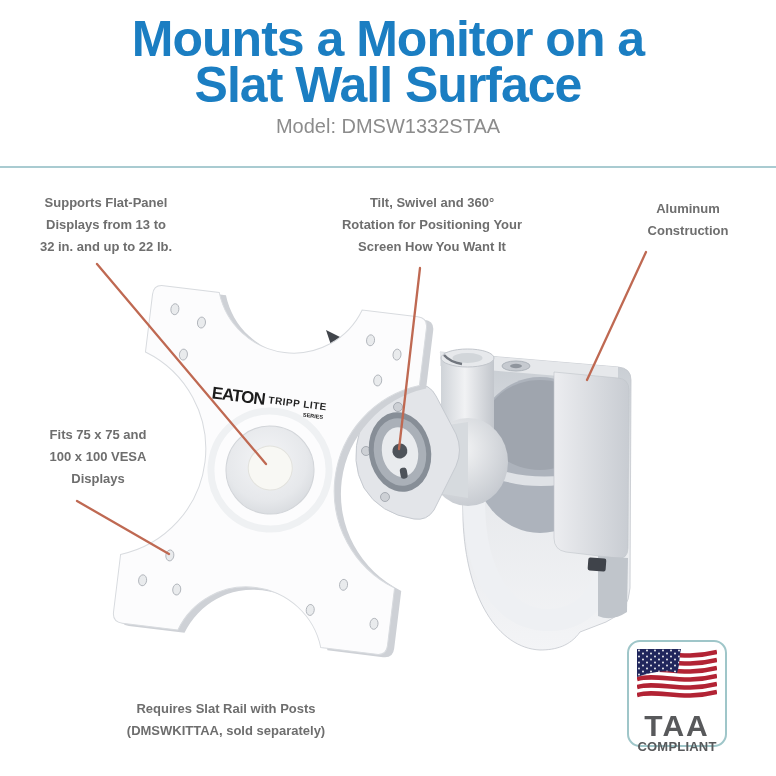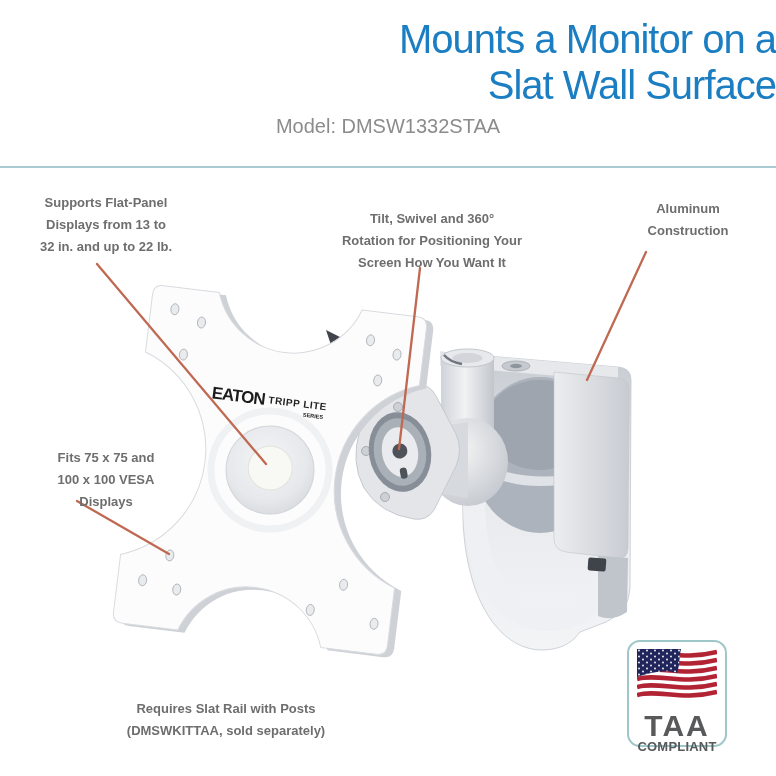--- a/index.html
+++ b/index.html
@@ -3,37 +3,37 @@
 <meta charset="utf-8">
 <style>
   html,body{margin:0;padding:0;}
   body{
     width:776px;height:776px;position:relative;background:#ffffff;
     font-family:"Liberation Sans", sans-serif;overflow:hidden;
   }
   .abs{position:absolute;}
   
   .title{
-    left:0;top:16px;width:776px;text-align:right;
-    color:#1b7ec2;font-weight:normal;font-size:40px;line-height:46px;letter-spacing:-1px;
+    left:0;top:16px;width:776px;text-align:center;
+    color:#1b7ec2;font-weight:bold;font-size:50px;line-height:46px;letter-spacing:-1px;
   }
   .model{
     left:0;top:110px;width:776px;text-align:center;
     color:#8c8c8c;font-size:20px;line-height:32px;font-weight:400;
   }
   .divider{left:0;top:166px;width:776px;height:2px;background:#a9cbd1;}
   
   .callout{
     color:#6e6e6e;font-weight:bold;font-size:13px;line-height:22px;text-align:center;
   }
   .co-line{white-space:nowrap;}
   .co-supports{left:0;top:192px;width:212px;}
-  .co-tilt{left:290px;top:208px;width:284px;}
+  .co-tilt{left:290px;top:192px;width:284px;}
   .co-aluminum{left:630px;top:198px;width:116px;}
-  .co-vesa{left:0;top:447px;width:196px;padding-left:8px;}
+  .co-vesa{left:0;top:424px;width:196px;}
   .co-slatrail{left:60px;top:698px;width:332px;}
   
   .product-svg{left:0;top:0;width:776px;height:776px;}
   
   .badge{
     left:627px;top:640px;width:100px;height:107px;
     border:2.5px solid #9fc6c9;border-radius:13px;background:#ffffff;
     box-sizing:border-box;text-align:center;
   }
   .badge .flag{display:block;margin:7px auto 0 auto;}

